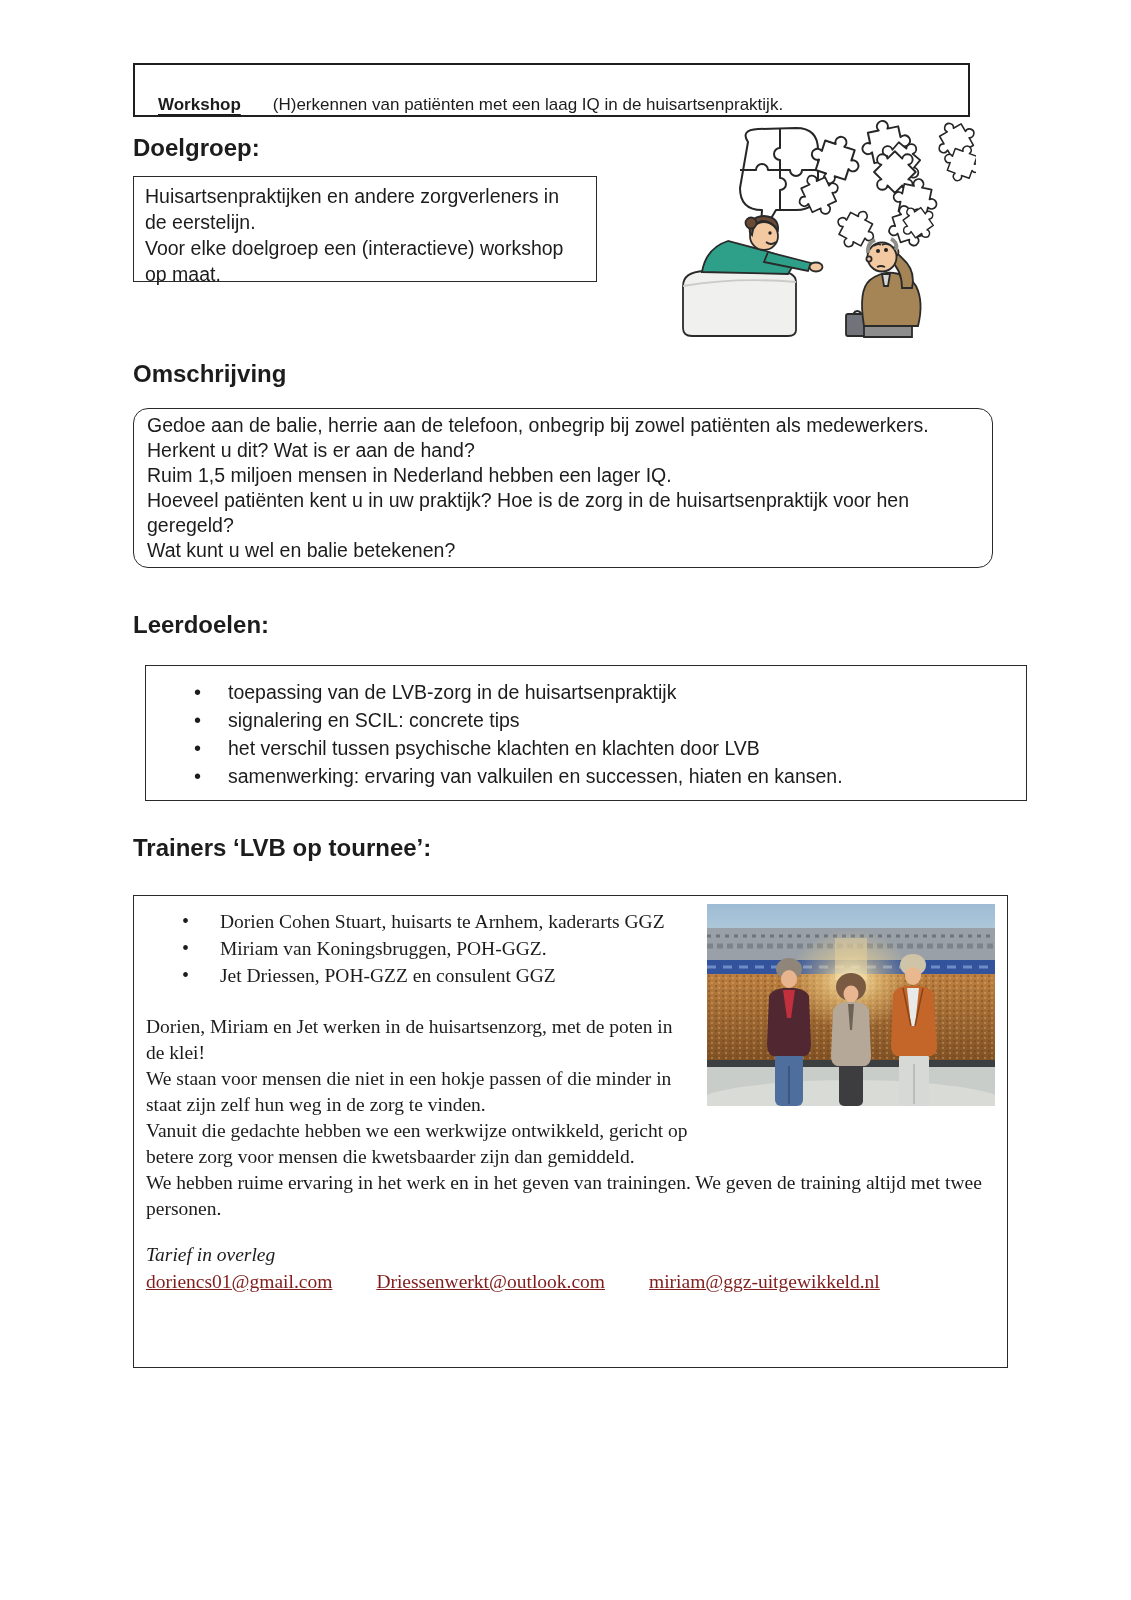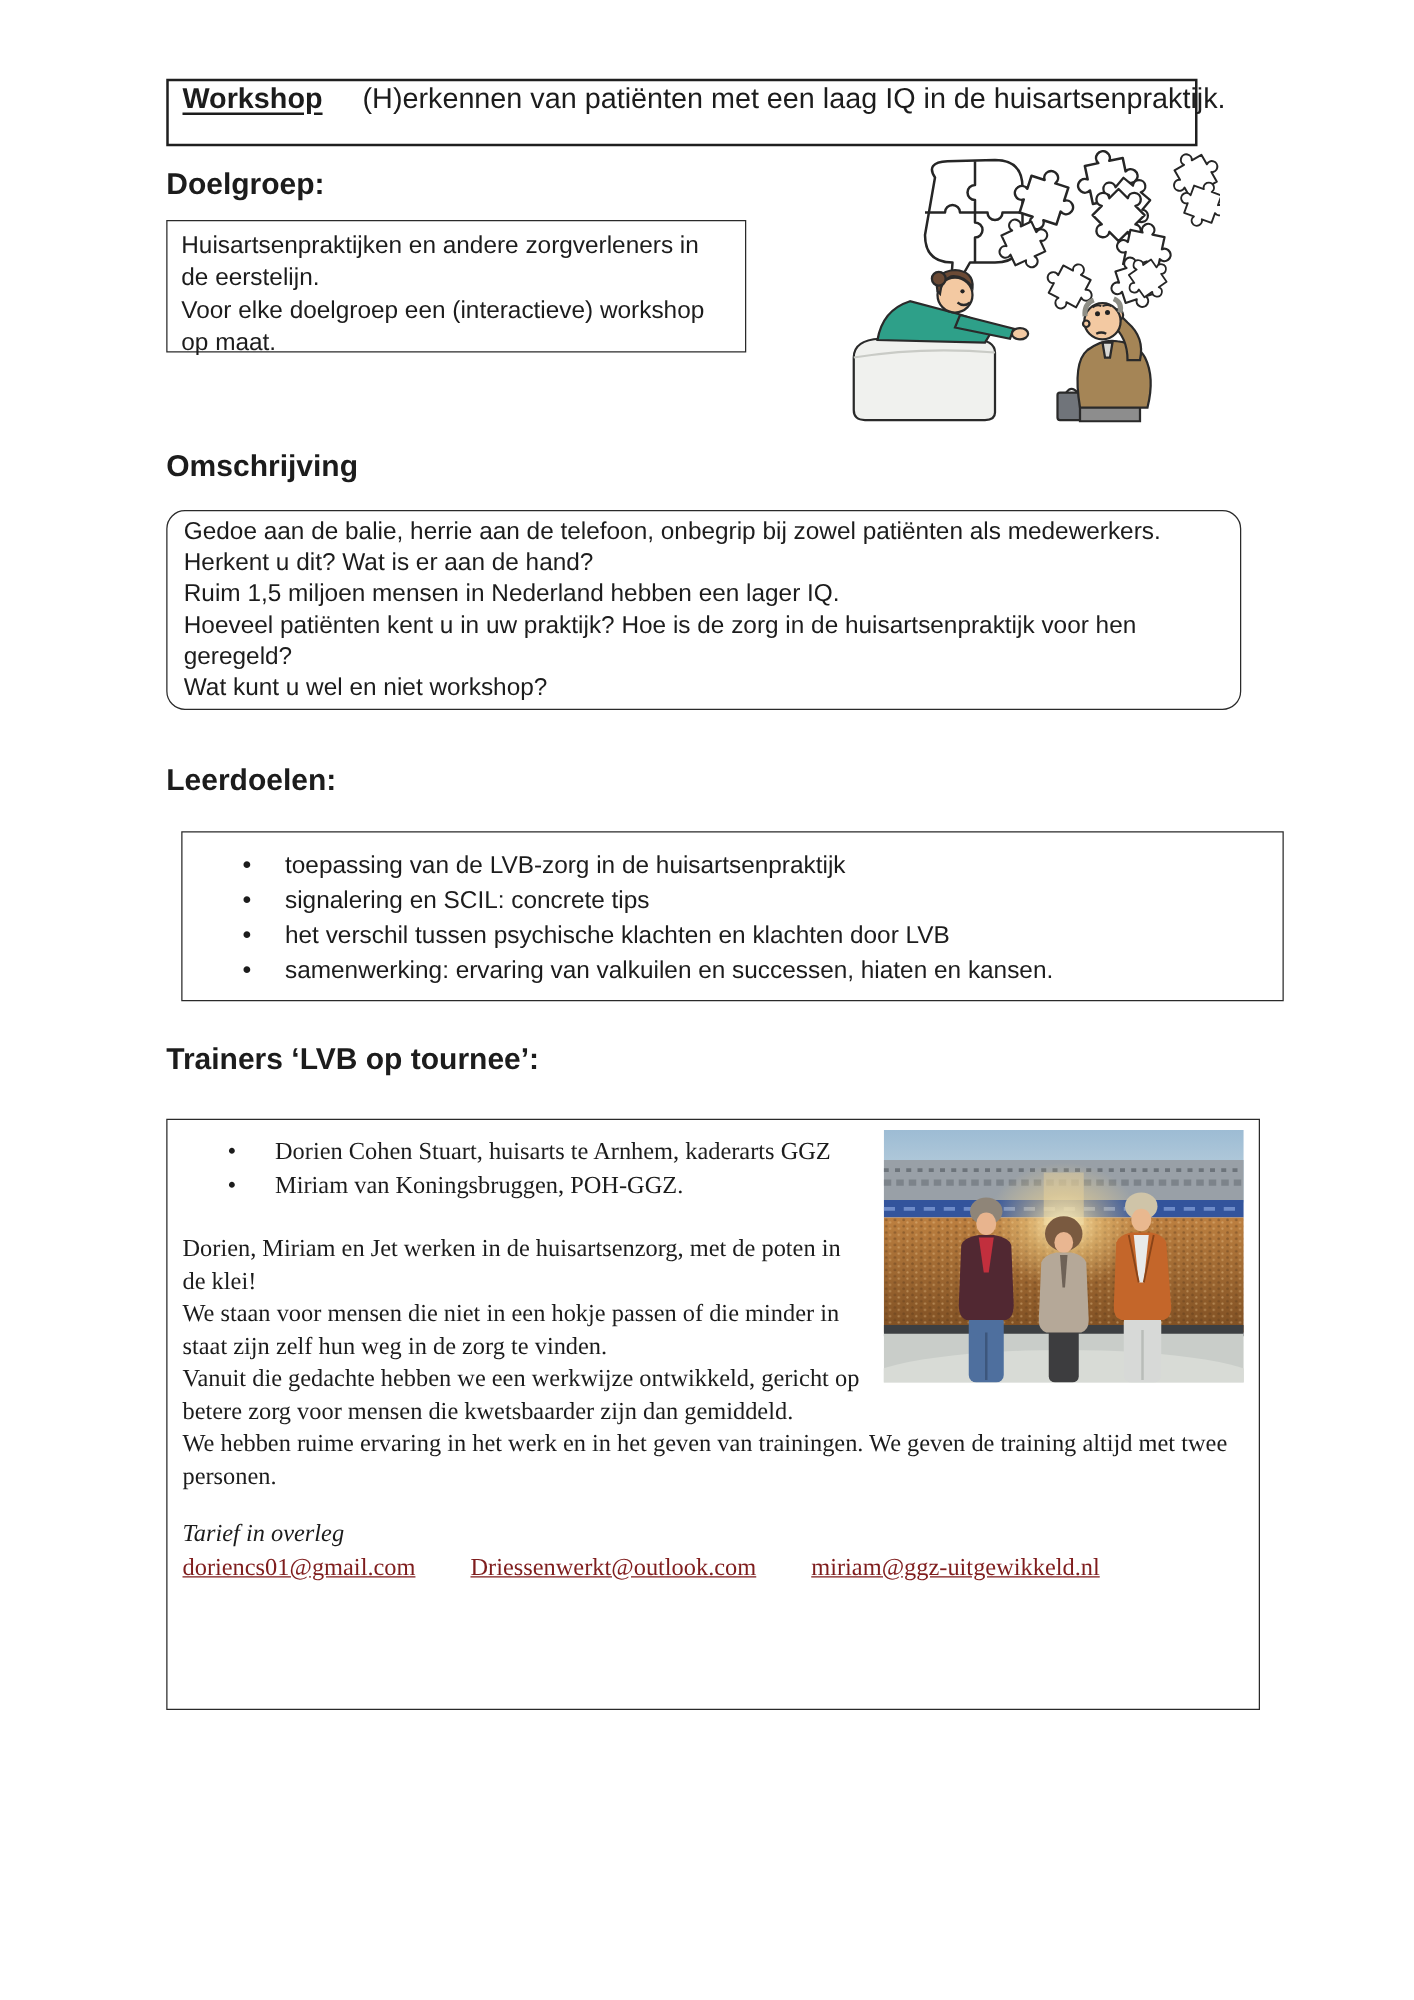--- a/index.html
+++ b/index.html
@@ -5,22 +5,22 @@
   html,body{margin:0;padding:0;background:#ffffff;}
   body{font-family:"Liberation Sans", sans-serif;color:#1c1c1c;}
   .page{position:relative;width:1131px;height:1600px;background:#ffffff;overflow:hidden;}
 
   .abs{position:absolute;}
 
   
   .title-box{
     left:133px;top:63px;width:810px;height:50px;
     border:2.5px solid #1f1f1f;
-    display:flex;align-items:flex-start;padding-left:11px;
-    font-size:23px;white-space:nowrap;
+    display:flex;align-items:flex-end;padding-left:23px;
+    font-size:17px;white-space:nowrap;
   }
   .title-label{font-weight:600;text-decoration:underline;text-underline-offset:4px;margin-right:32px;}
   .title-text{font-weight:400;}
 
   
   .sec-heading{font-size:24px;font-weight:700;}
   .h-doelgroep{left:133px;top:134px;}
   .h-omschrijving{left:133px;top:360px;}
   .h-leerdoelen{left:133px;top:611px;}
   .h-trainers{left:133px;top:834px;}
@@ -125,21 +125,21 @@
       <circle cx="191" cy="139" r="2.6" fill="#f3c9a2"></circle>
     </g>
   </svg>
 
   <div class="abs sec-heading h-omschrijving">Omschrijving</div>
   <div class="abs cbox omschrijving-box">
     <p>Gedoe aan de balie, herrie aan de telefoon, onbegrip bij zowel patiënten als medewerkers.</p>
     <p>Herkent u dit? Wat is er aan de hand?</p>
     <p>Ruim 1,5 miljoen mensen in Nederland hebben een lager IQ.</p>
     <p>Hoeveel patiënten kent u in uw praktijk? Hoe is de zorg in de huisartsenpraktijk voor hen geregeld?</p>
-    <p>Wat kunt u wel en niet workshop?</p>
+    <p>Wat kunt u wel en balie betekenen?</p>
   </div>
 
   <div class="abs sec-heading h-leerdoelen">Leerdoelen:</div>
   <div class="abs cbox leerdoelen-box">
     <ul class="blist">
       <li>toepassing van de LVB-zorg in de huisartsenpraktijk</li>
       <li>signalering en SCIL: concrete tips</li>
       <li>het verschil tussen psychische klachten en klachten door LVB</li>
       <li>samenwerking: ervaring van valkuilen en successen, hiaten en kansen.</li>
     </ul>
@@ -205,20 +205,21 @@
         <ellipse cx="206" cy="72" rx="8" ry="9" fill="#e9b88f"></ellipse>
         <path d="M186,90 Q188,84 198,82 L214,82 Q224,84 226,90 L230,142 Q230,150 224,152 L190,152 Q184,150 184,142 Z" fill="#c4662a"></path>
         <path d="M200,84 L212,84 L208,122 L204,122 Z" fill="#e8eaea"></path>
         <path d="M196,84 L204,122 M216,84 L208,122" stroke="#8a4418" stroke-width="1.5" fill="none"></path>
       </g>
     </svg>
 
     <ul class="trainer-list">
       <li>Dorien Cohen Stuart, huisarts te Arnhem, kaderarts GGZ</li>
       <li>Miriam van Koningsbruggen, POH-GGZ.</li>
+      <li>Jet Driessen, POH-GZZ  en consulent GGZ</li>
     </ul>
 
     <p class="p-first">Dorien, Miriam en Jet werken in de huisartsenzorg, met de poten in de klei!</p>
     <p>We staan voor mensen die niet in een hokje passen of die minder in staat zijn zelf hun weg in de zorg te vinden.</p>
     <p>Vanuit die gedachte hebben we een werkwijze ontwikkeld, gericht op betere zorg voor mensen die kwetsbaarder zijn dan gemiddeld.</p>
     <p>We hebben ruime ervaring in het werk en in het geven van trainingen. We geven de training altijd met twee personen.</p>
 
     <p class="tarief">Tarief in overleg</p>
 
     <div class="emails">

